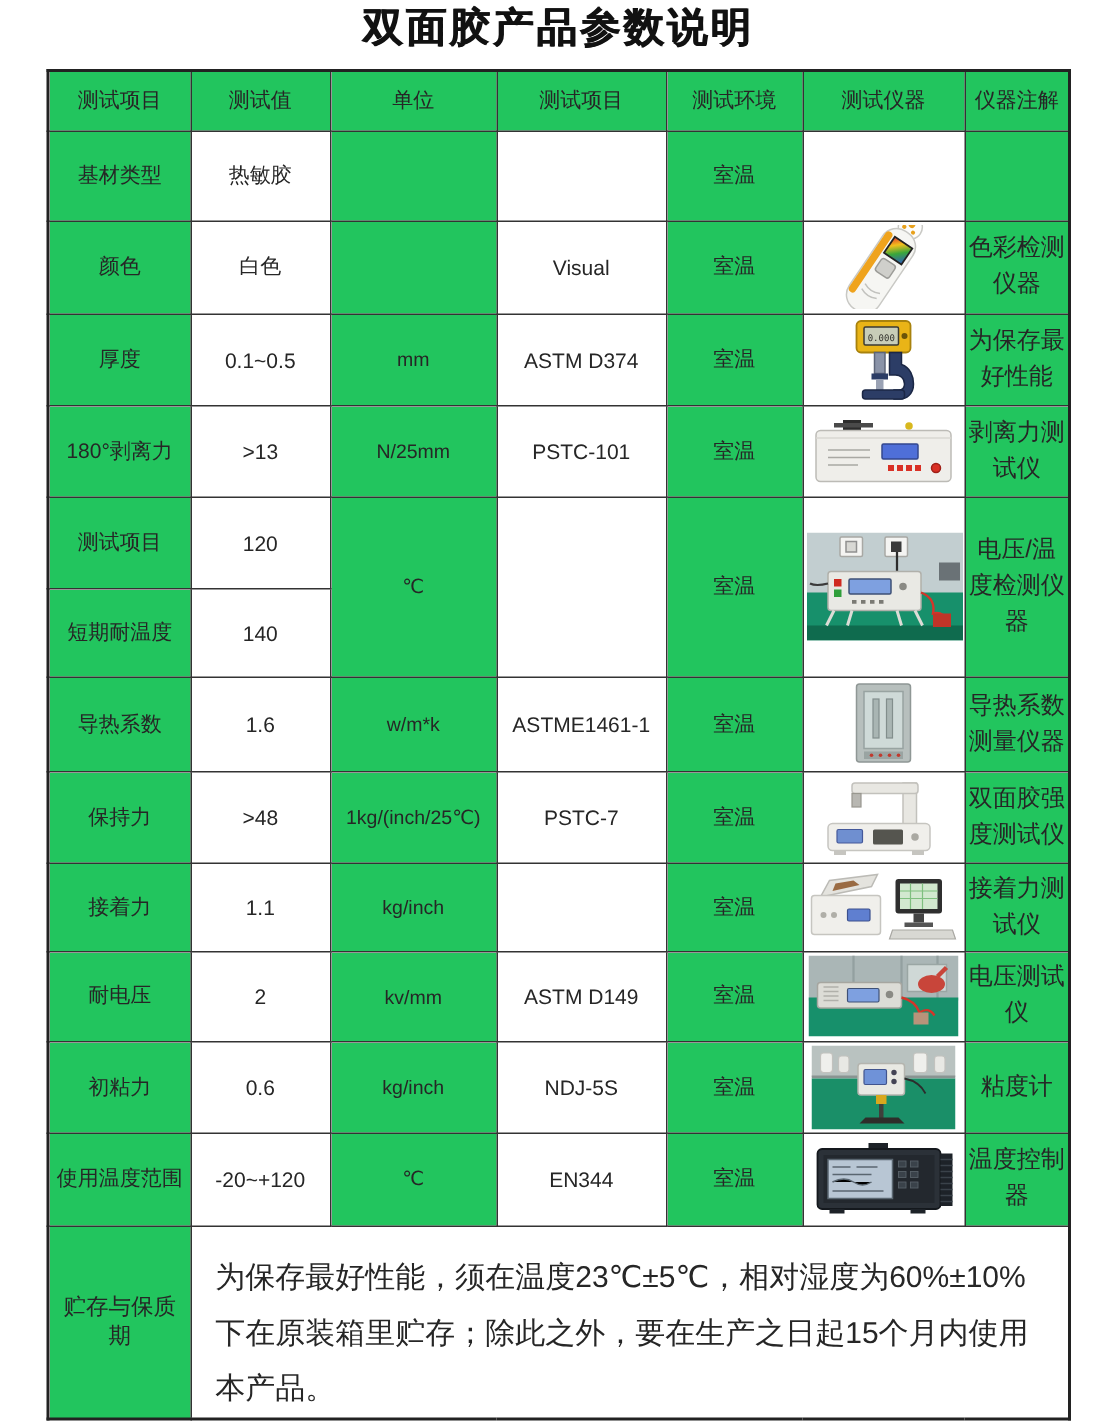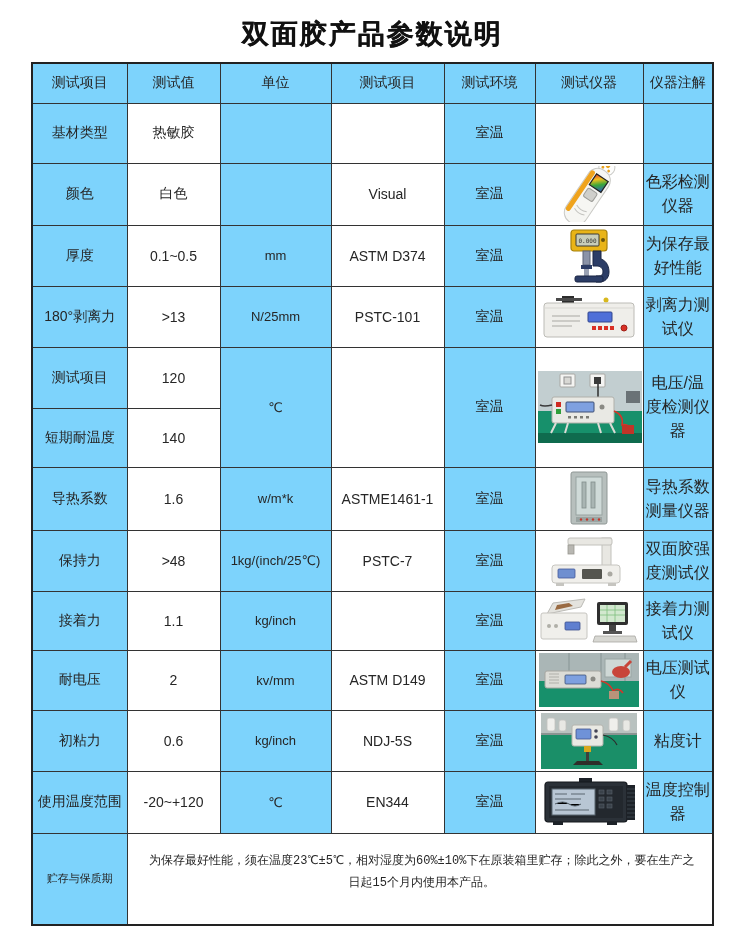--- a/index.html
+++ b/index.html
@@ -2,41 +2,41 @@
 <html><head>
 <meta charset="utf-8">
 <style>
   html,body{margin:0;padding:0;}
   body{
     width:744px;height:949px;background:#ffffff;
     font-family:"Liberation Sans","DejaVu Sans",sans-serif;
     color:#262626;position:relative;
   }
   .page-title{
-    width:744px;text-align:center;padding-top:16px;height:46px;
+    width:744px;text-align:center;height:46px;
     font-size:27px;font-weight:900;letter-spacing:2px;color:#111111;
     text-shadow:0.6px 0 0 #111111;
   }
   table.spec{
     border-collapse:collapse;table-layout:fixed;
     width:681px;margin-left:31px;
     border:2px solid #222222;
   }
   .spec th,.spec td{
     border:1px solid #333333;
     text-align:center;vertical-align:middle;
     font-size:14px;font-weight:normal;
     padding:2px;overflow:hidden;word-break:break-word;
   }
-  .shade{background:#7dd3fc;margin-top:40px;}
+  .shade{background:#22c55e;margin-top:40px;}
   td.note-cell{font-size:16px;line-height:1.5;}
   td.unit-cell{font-size:13px;white-space:nowrap;}
   td.storage-text{
-    text-align:center;vertical-align:top;
-    padding:16px 12px 0 16px;line-height:1.85;font-size:12px;font-family:Liberation Mono, monospace;
+    text-align:left;vertical-align:top;
+    padding:16px 12px 0 16px;line-height:1.85;font-size:20px;
   }
   svg{display:block;margin:0 auto;}
 </style>
 </head>
 <body>
 
 <div class="page-title">双面胶产品参数说明</div>
 
 <table class="spec">
   <colgroup>
@@ -336,17 +336,17 @@
         <rect x="86" y="9" width="8" height="35" fill="#1d2228"></rect>
         <path d="M86 13 h8 M86 17 h8 M86 21 h8 M86 25 h8 M86 29 h8 M86 33 h8 M86 37 h8 M86 41 h8" stroke="#3a424a" stroke-width="1"></path>
         <rect x="12" y="46" width="10" height="3" fill="#1d2228"></rect>
             <rect x="66" y="46" width="10" height="3" fill="#1d2228"></rect>
       </svg>
     </td>
     <td class="shade note-cell">温度控制器</td>
   </tr>
 
   <tr style="height:92px">
-    <td class="shade" style="font-size:11px">贮存与保质期</td>
+    <td class="shade" style="font-size:15px">贮存与保质期</td>
     <td class="storage-text" colspan="6">为保存最好性能，须在温度23℃±5℃，相对湿度为60%±10%下在原装箱里贮存；除此之外，要在生产之日起15个月内使用本产品。</td>
   </tr>
 </tbody>
   </table>
 
 </body></html>

